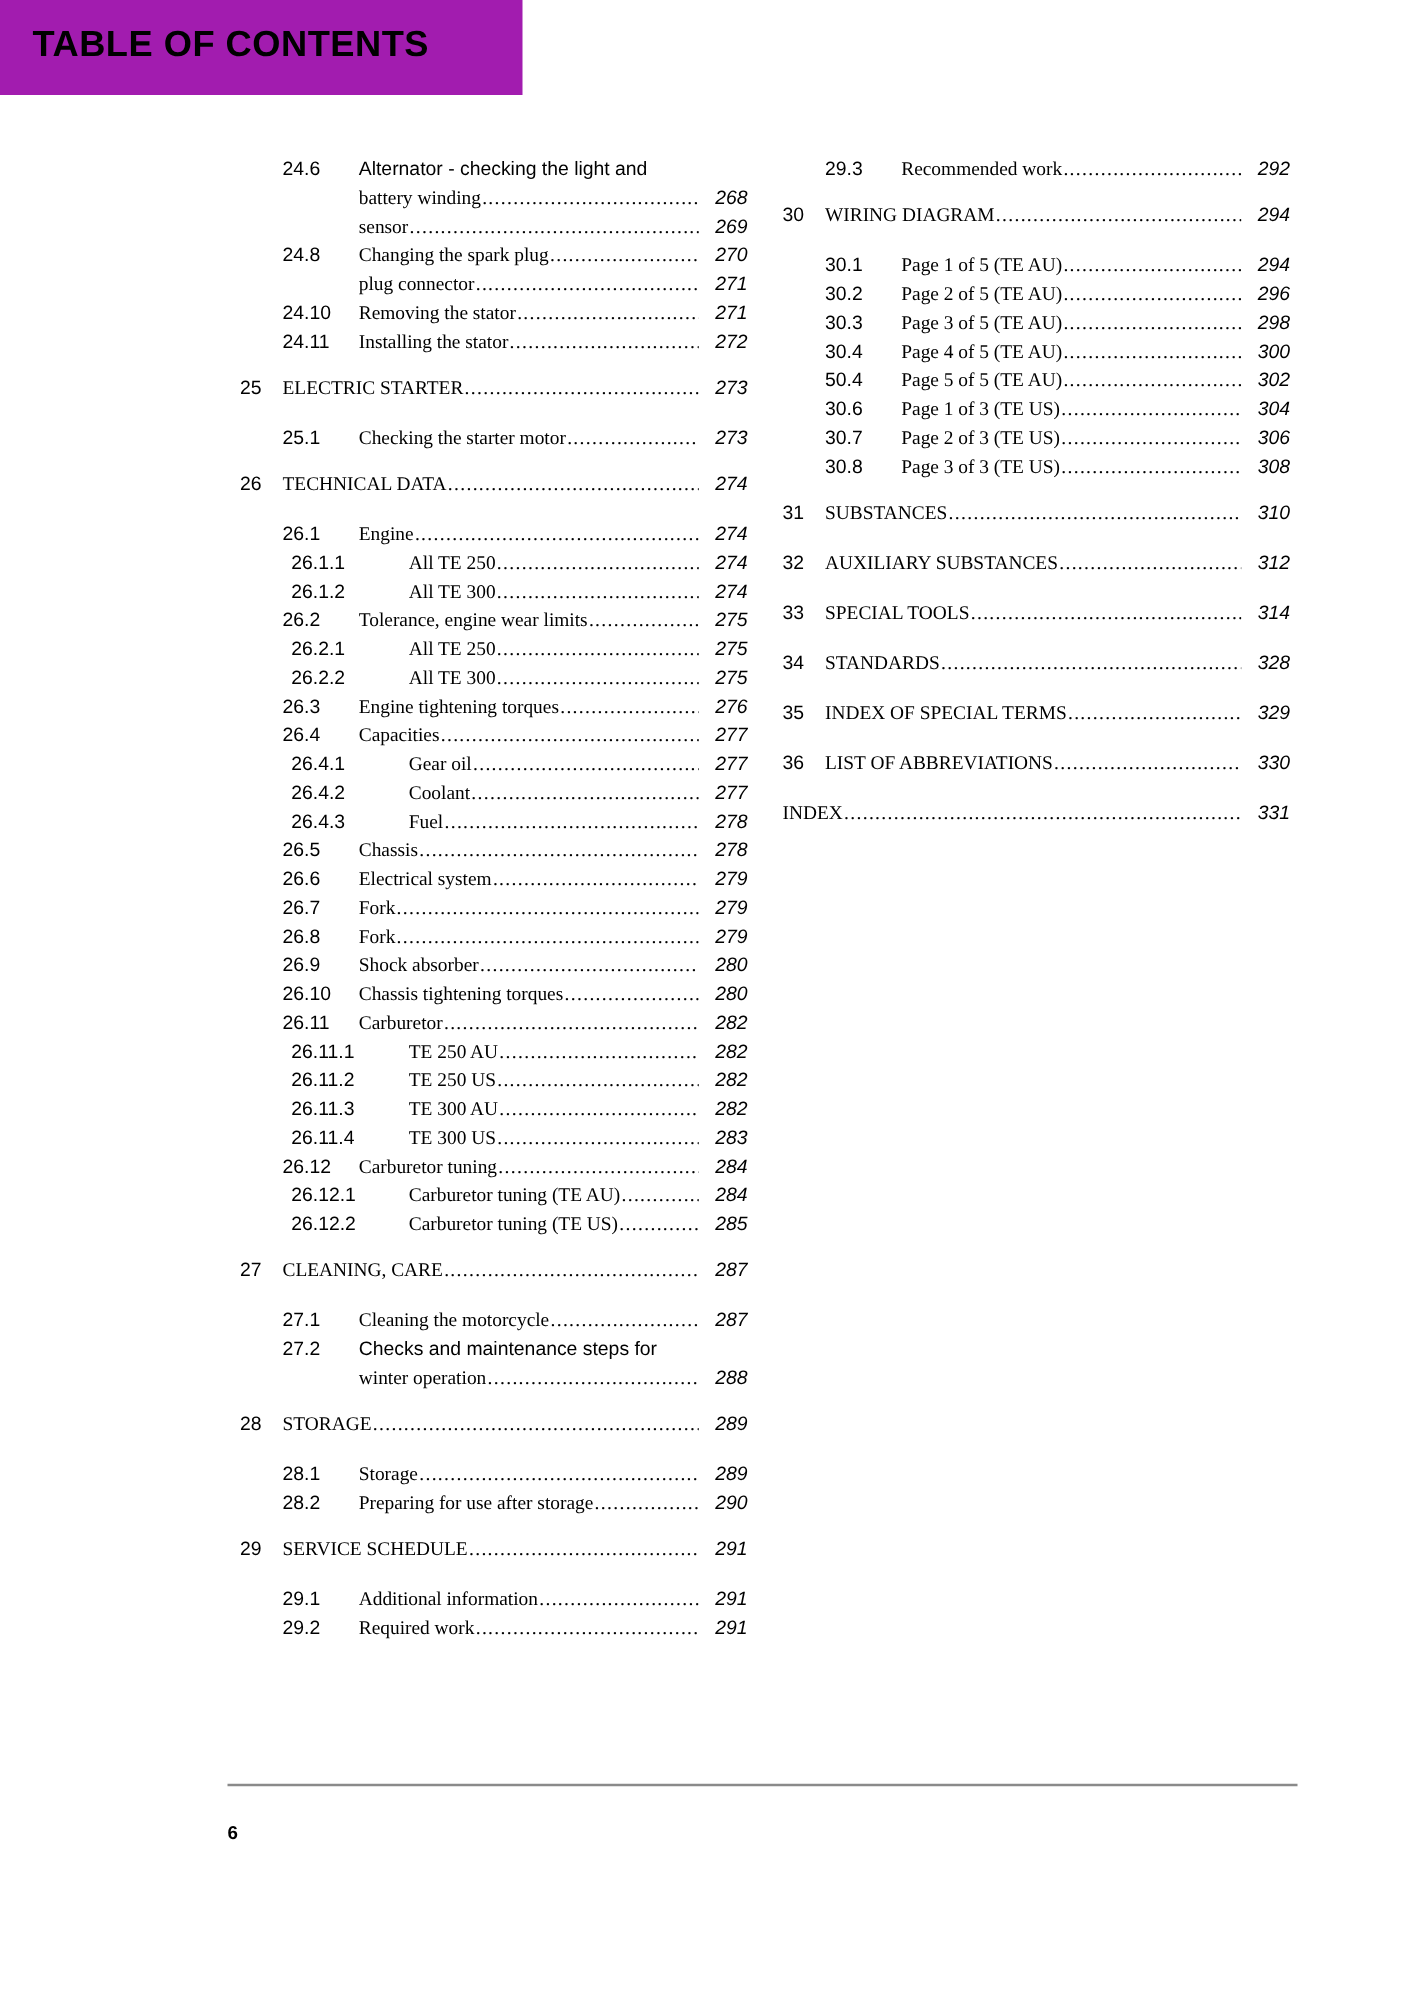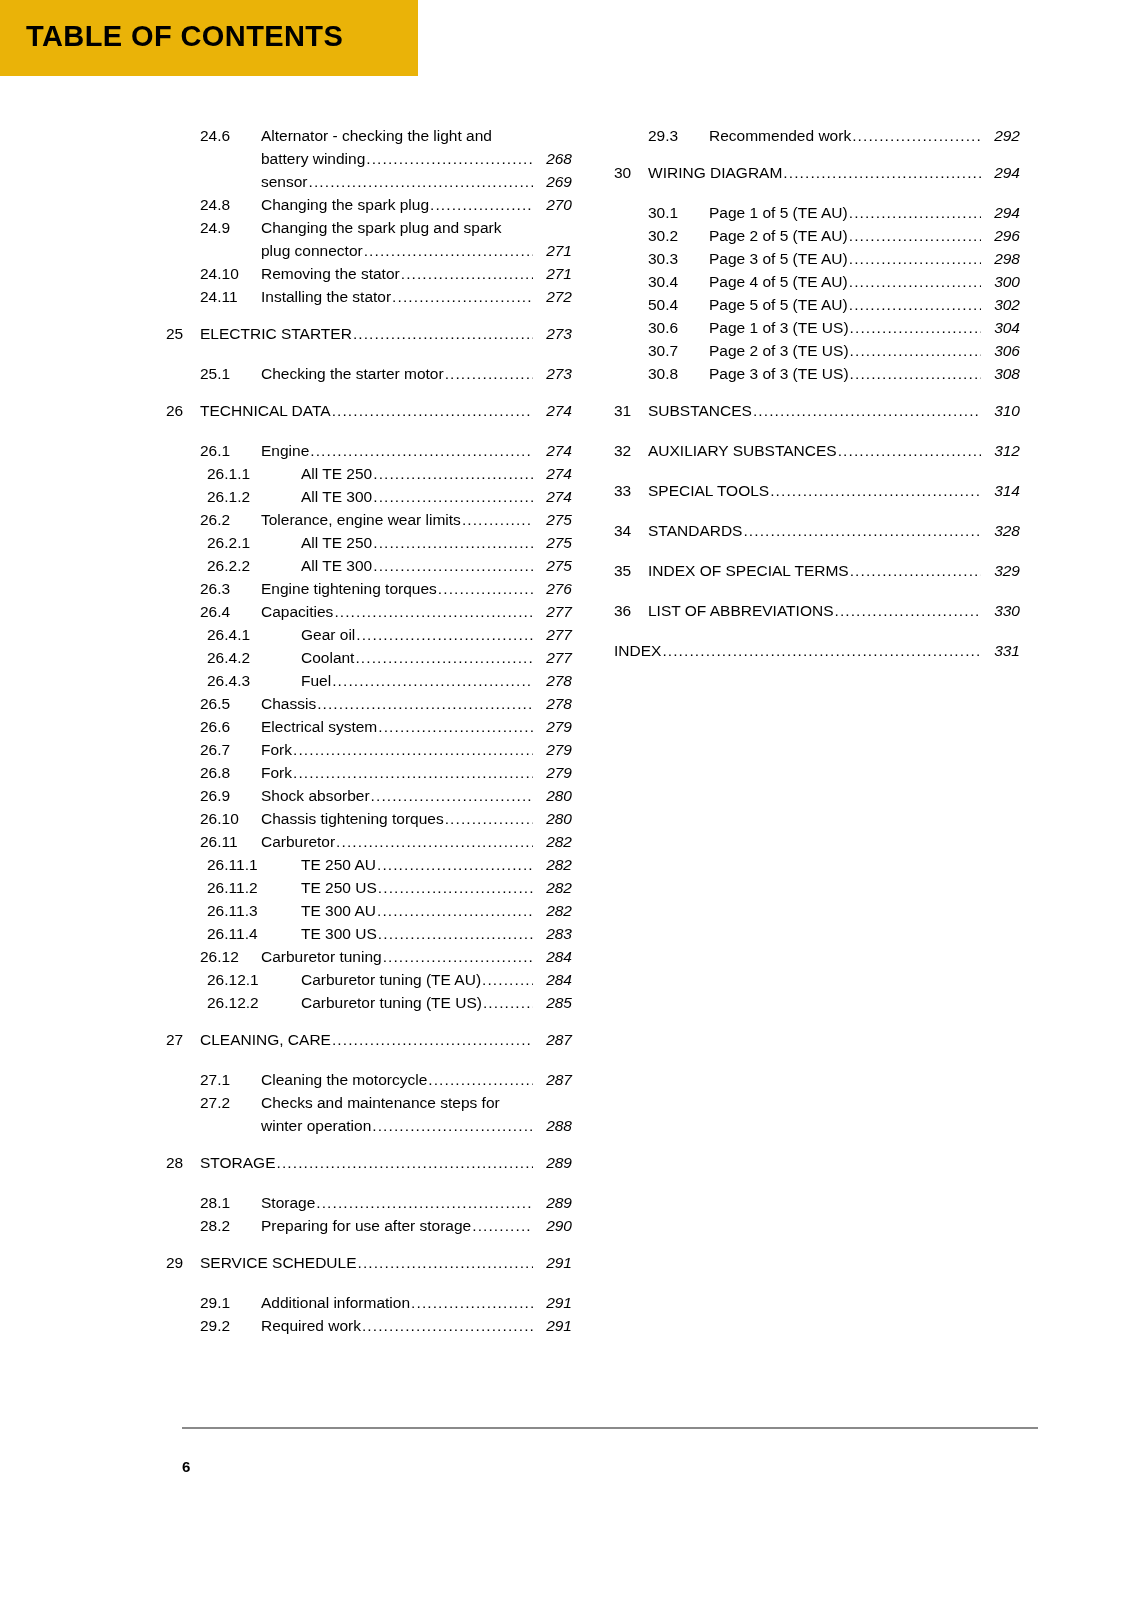--- a/index.html
+++ b/index.html
@@ -16,41 +16,41 @@
     overflow: hidden;
   }
 
   
   .banner {
     position: absolute;
     left: 0;
     top: 0;
     width: 418px;
     height: 76px;
-    background: #eab308;
+    background: #a21caf;
   }
   .banner-title {
     position: absolute;
     left: 26px;
     top: 20px;
     font-size: 29px;
     font-weight: bold;
     letter-spacing: 0.4px;
     color: #000000;
     white-space: nowrap;
   }
 
   
   .toc {
     position: absolute;
-    left: 166px;
+    left: 192px;
     top: 124px;
     width: 856px;
     display: flex;
-    gap: 42px;
+    gap: 28px;
   }
   .col {
     width: 406px;
     flex: 0 0 406px;
   }
 
   
   .entry {
     display: flex;
     align-items: baseline;
@@ -70,20 +70,21 @@
   .lvl2 .num { margin-left: 34px; width: 61px; }
   .lvl3 .num { margin-left: 41px; width: 94px; }
   .noNum .num { width: 0; }
 
   .title-wrap {
     flex: 1 1 auto;
     min-width: 0;
     display: flex;
     align-items: flex-start;
     overflow: hidden;
+    font-family: Liberation Serif, serif;
   }
   .title {
     flex: 0 0 auto;
   }
   .leader {
     flex: 1 1 auto;
     overflow: hidden;
     margin: 0 1px;
     font-size: 15.5px;
     letter-spacing: 1.1px;
@@ -161,24 +162,20 @@
       </div>
       <div class="entry lvl2">
         <span class="num">24.8</span>
         <span class="title-wrap">
           <span class="title">Changing the spark plug</span>
           <span class="leader">........................................................................................................................</span>
         </span>
         <span class="page">270</span>
       </div>
       <div class="entry lvl2 wrap">
-        <div class="row row1">
-          <span class="num">24.9</span>
-          <span class="title">Changing the spark plug and spark</span>
-        </div>
         <div class="row row2">
           <span class="num">&nbsp;</span>
           <span class="title-wrap">
             <span class="title">plug connector</span>
             <span class="leader">........................................................................................................................</span>
           </span>
           <span class="page">271</span>
         </div>
       </div>
       <div class="entry lvl2">

